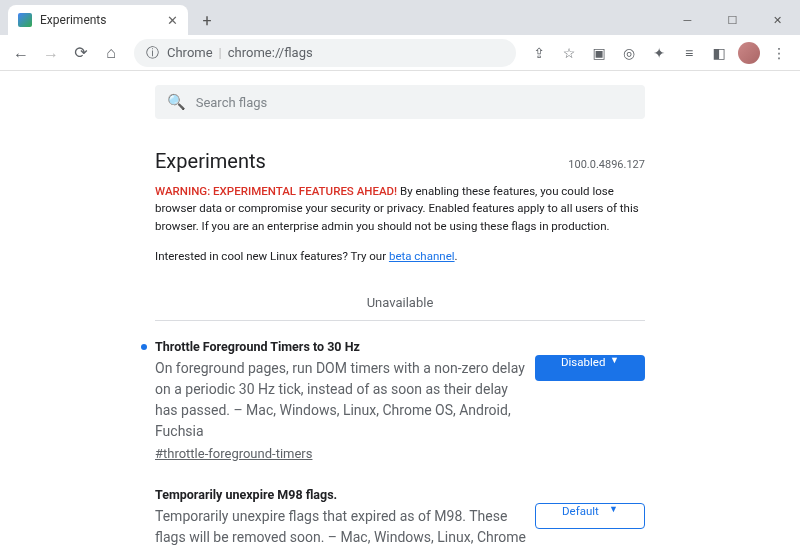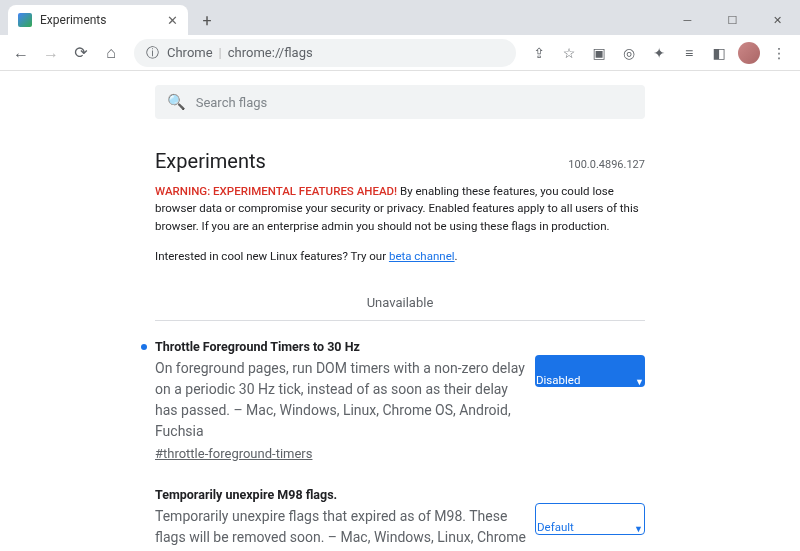--- a/index.html
+++ b/index.html
@@ -55,21 +55,21 @@
     .tab-btn.inactive { color: #5f6368; }
 
     
     .flag { display: flex; padding: 18px 0 8px 0; gap: 6px; border-bottom: 0; position: relative; }
     .flag-body { flex: 1; }
     .flag-title { font-size: 12.5px; font-weight: 700; color: #202124; margin-bottom: 4px; position: relative; }
     .flag-title.dotted::before { content: ""; position: absolute; left: -14px; top: 5px; width: 6px; height: 6px; background: #1a73e8; border-radius: 50%; }
     .flag-desc { font-size: 14px; color: #5f6368; line-height: 1.5; margin-bottom: 4px; }
     .flag-hash { font-size: 13px; color: #5f6368; text-decoration: underline; cursor: pointer; }
     .flag-ctrl { width: 110px; padding-top: 16px; }
-    .select { height: 32px; border-radius: 4px; display: flex; align-items: flex-end; justify-content: space-between; padding: 0 1px; font-size: 11.5px; cursor: pointer; }
+    .select { height: 26px; border-radius: 4px; display: flex; align-items: flex-start; justify-content: space-between; padding: 0 26px; font-size: 11.5px; cursor: pointer; }
     .select.blue { background: #1a73e8; color: #fff; }
     .select.outline { border: 1px solid #1a73e8; color: #1a73e8; background: #fff; }
     .chev { font-size: 9px; }
   </style>
 </head>
 <body>
 
 <div class="titlebar">
   <div class="tab">
     <div class="favicon"></div>

